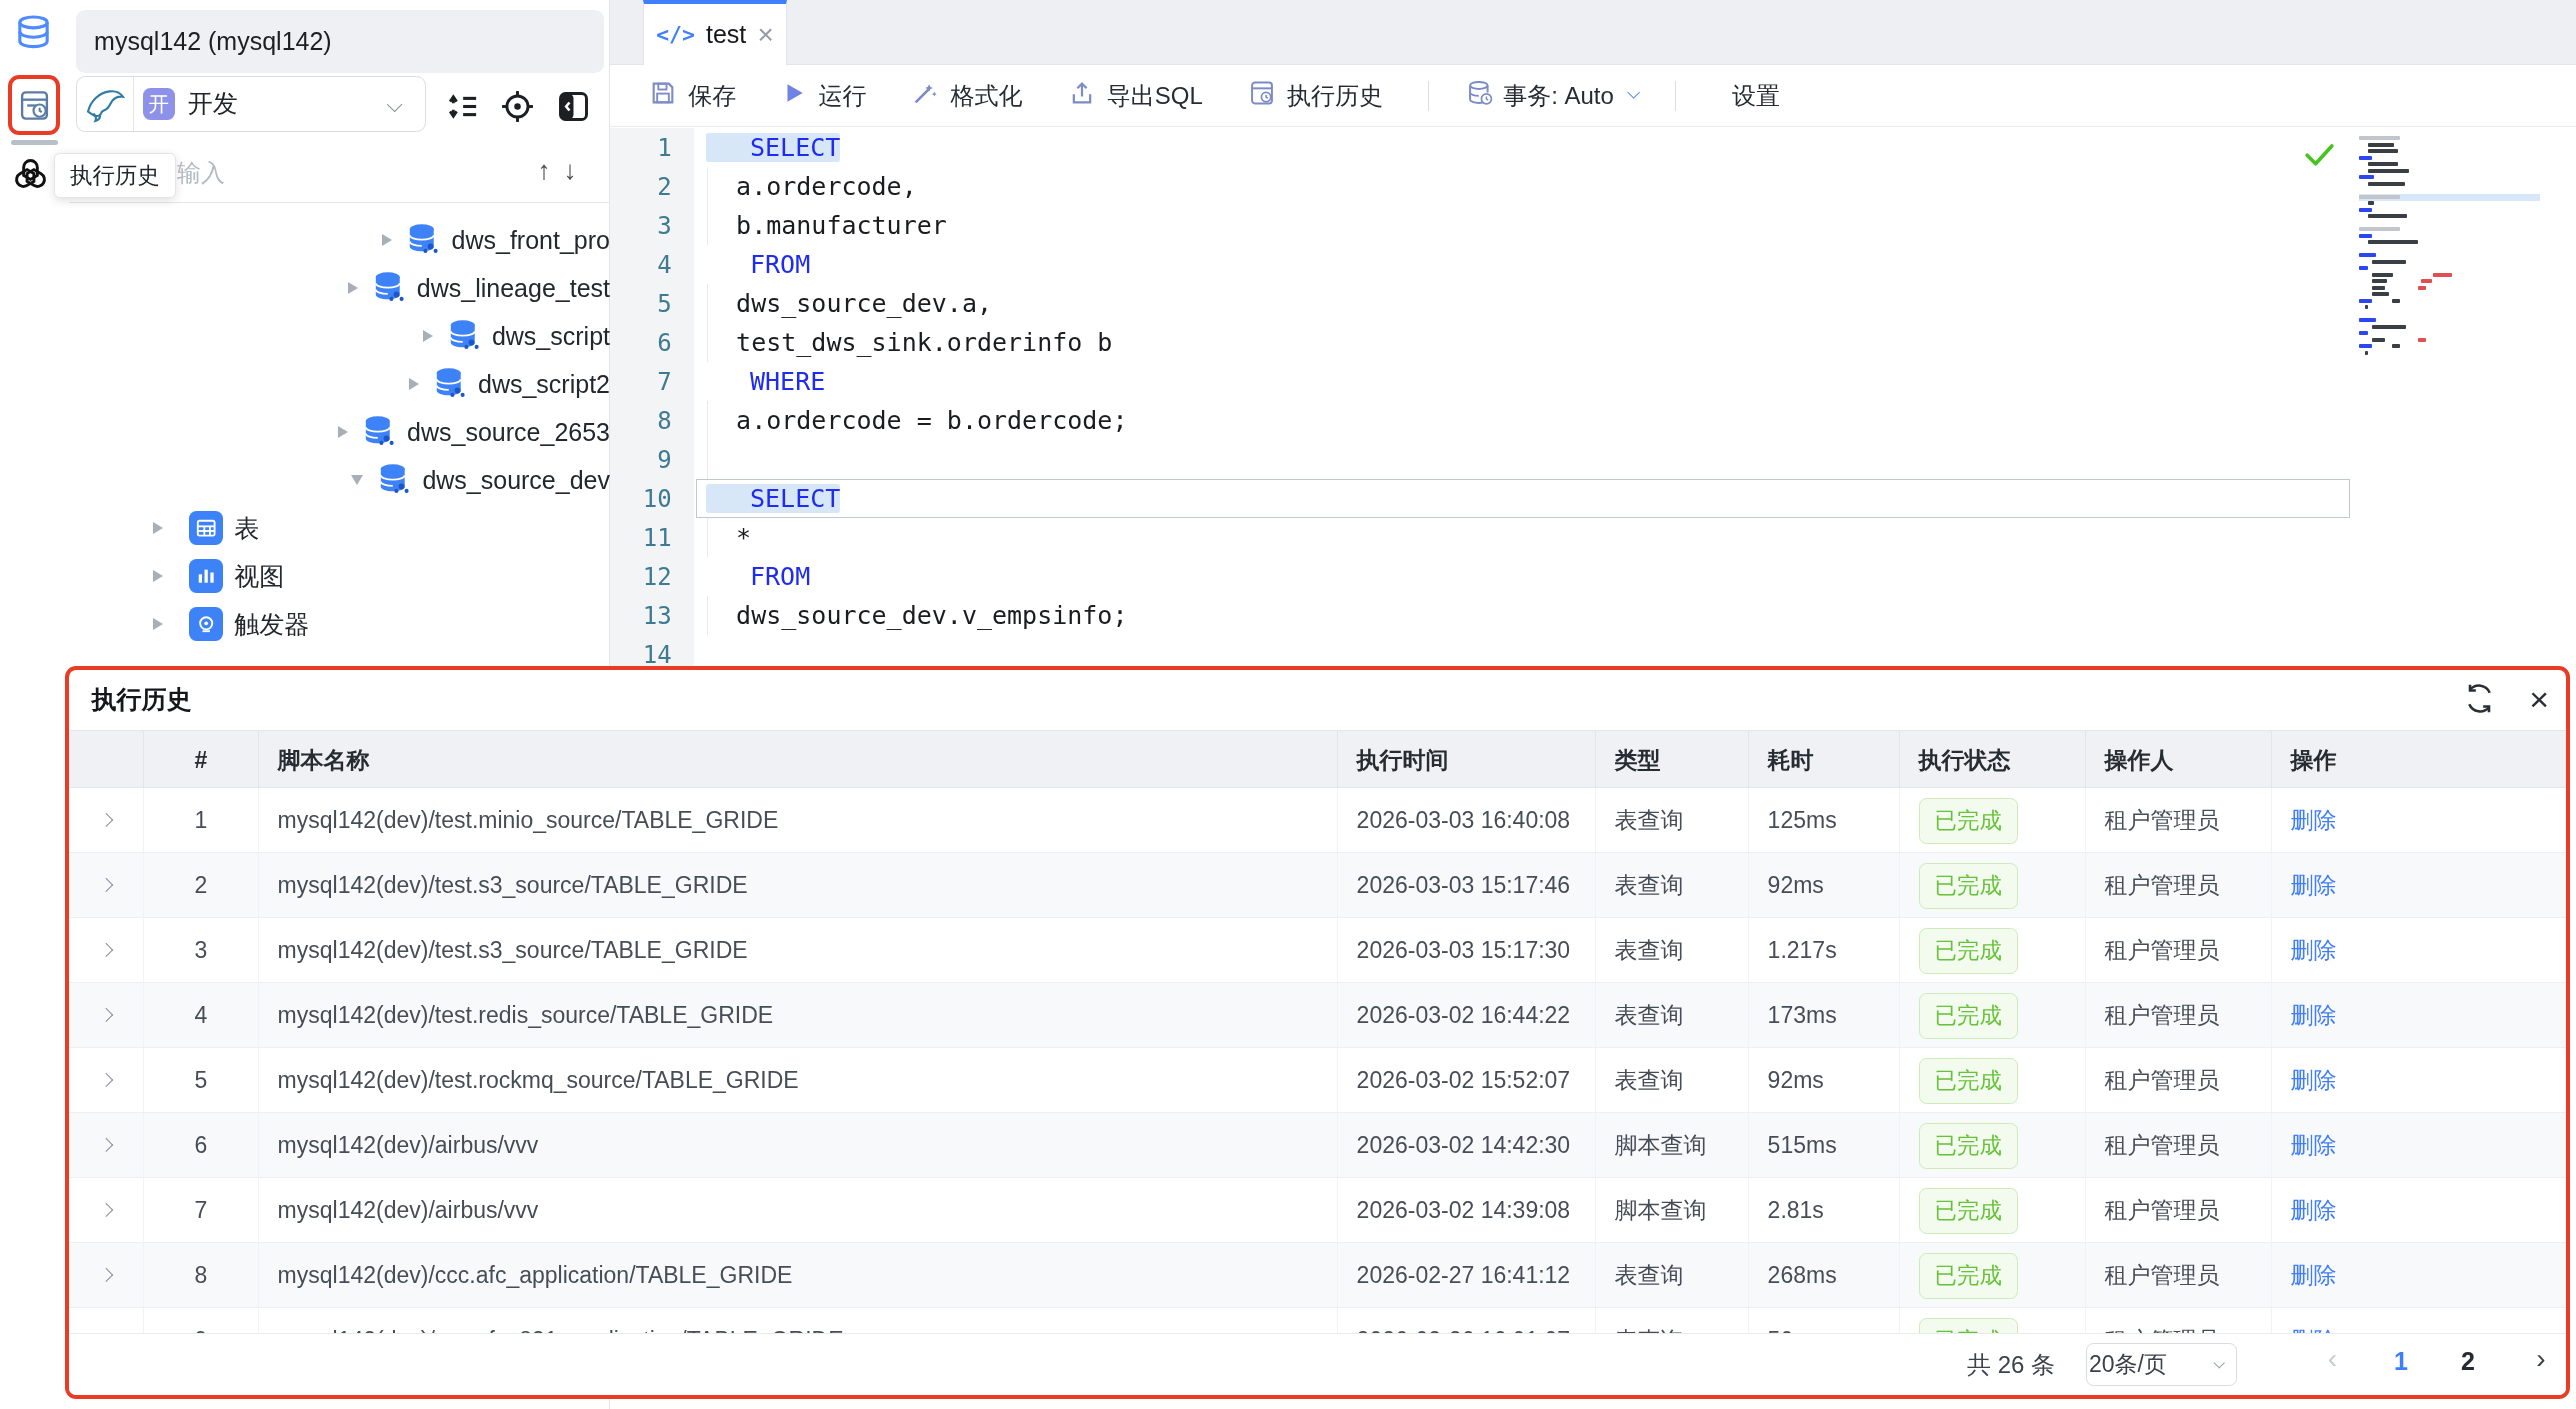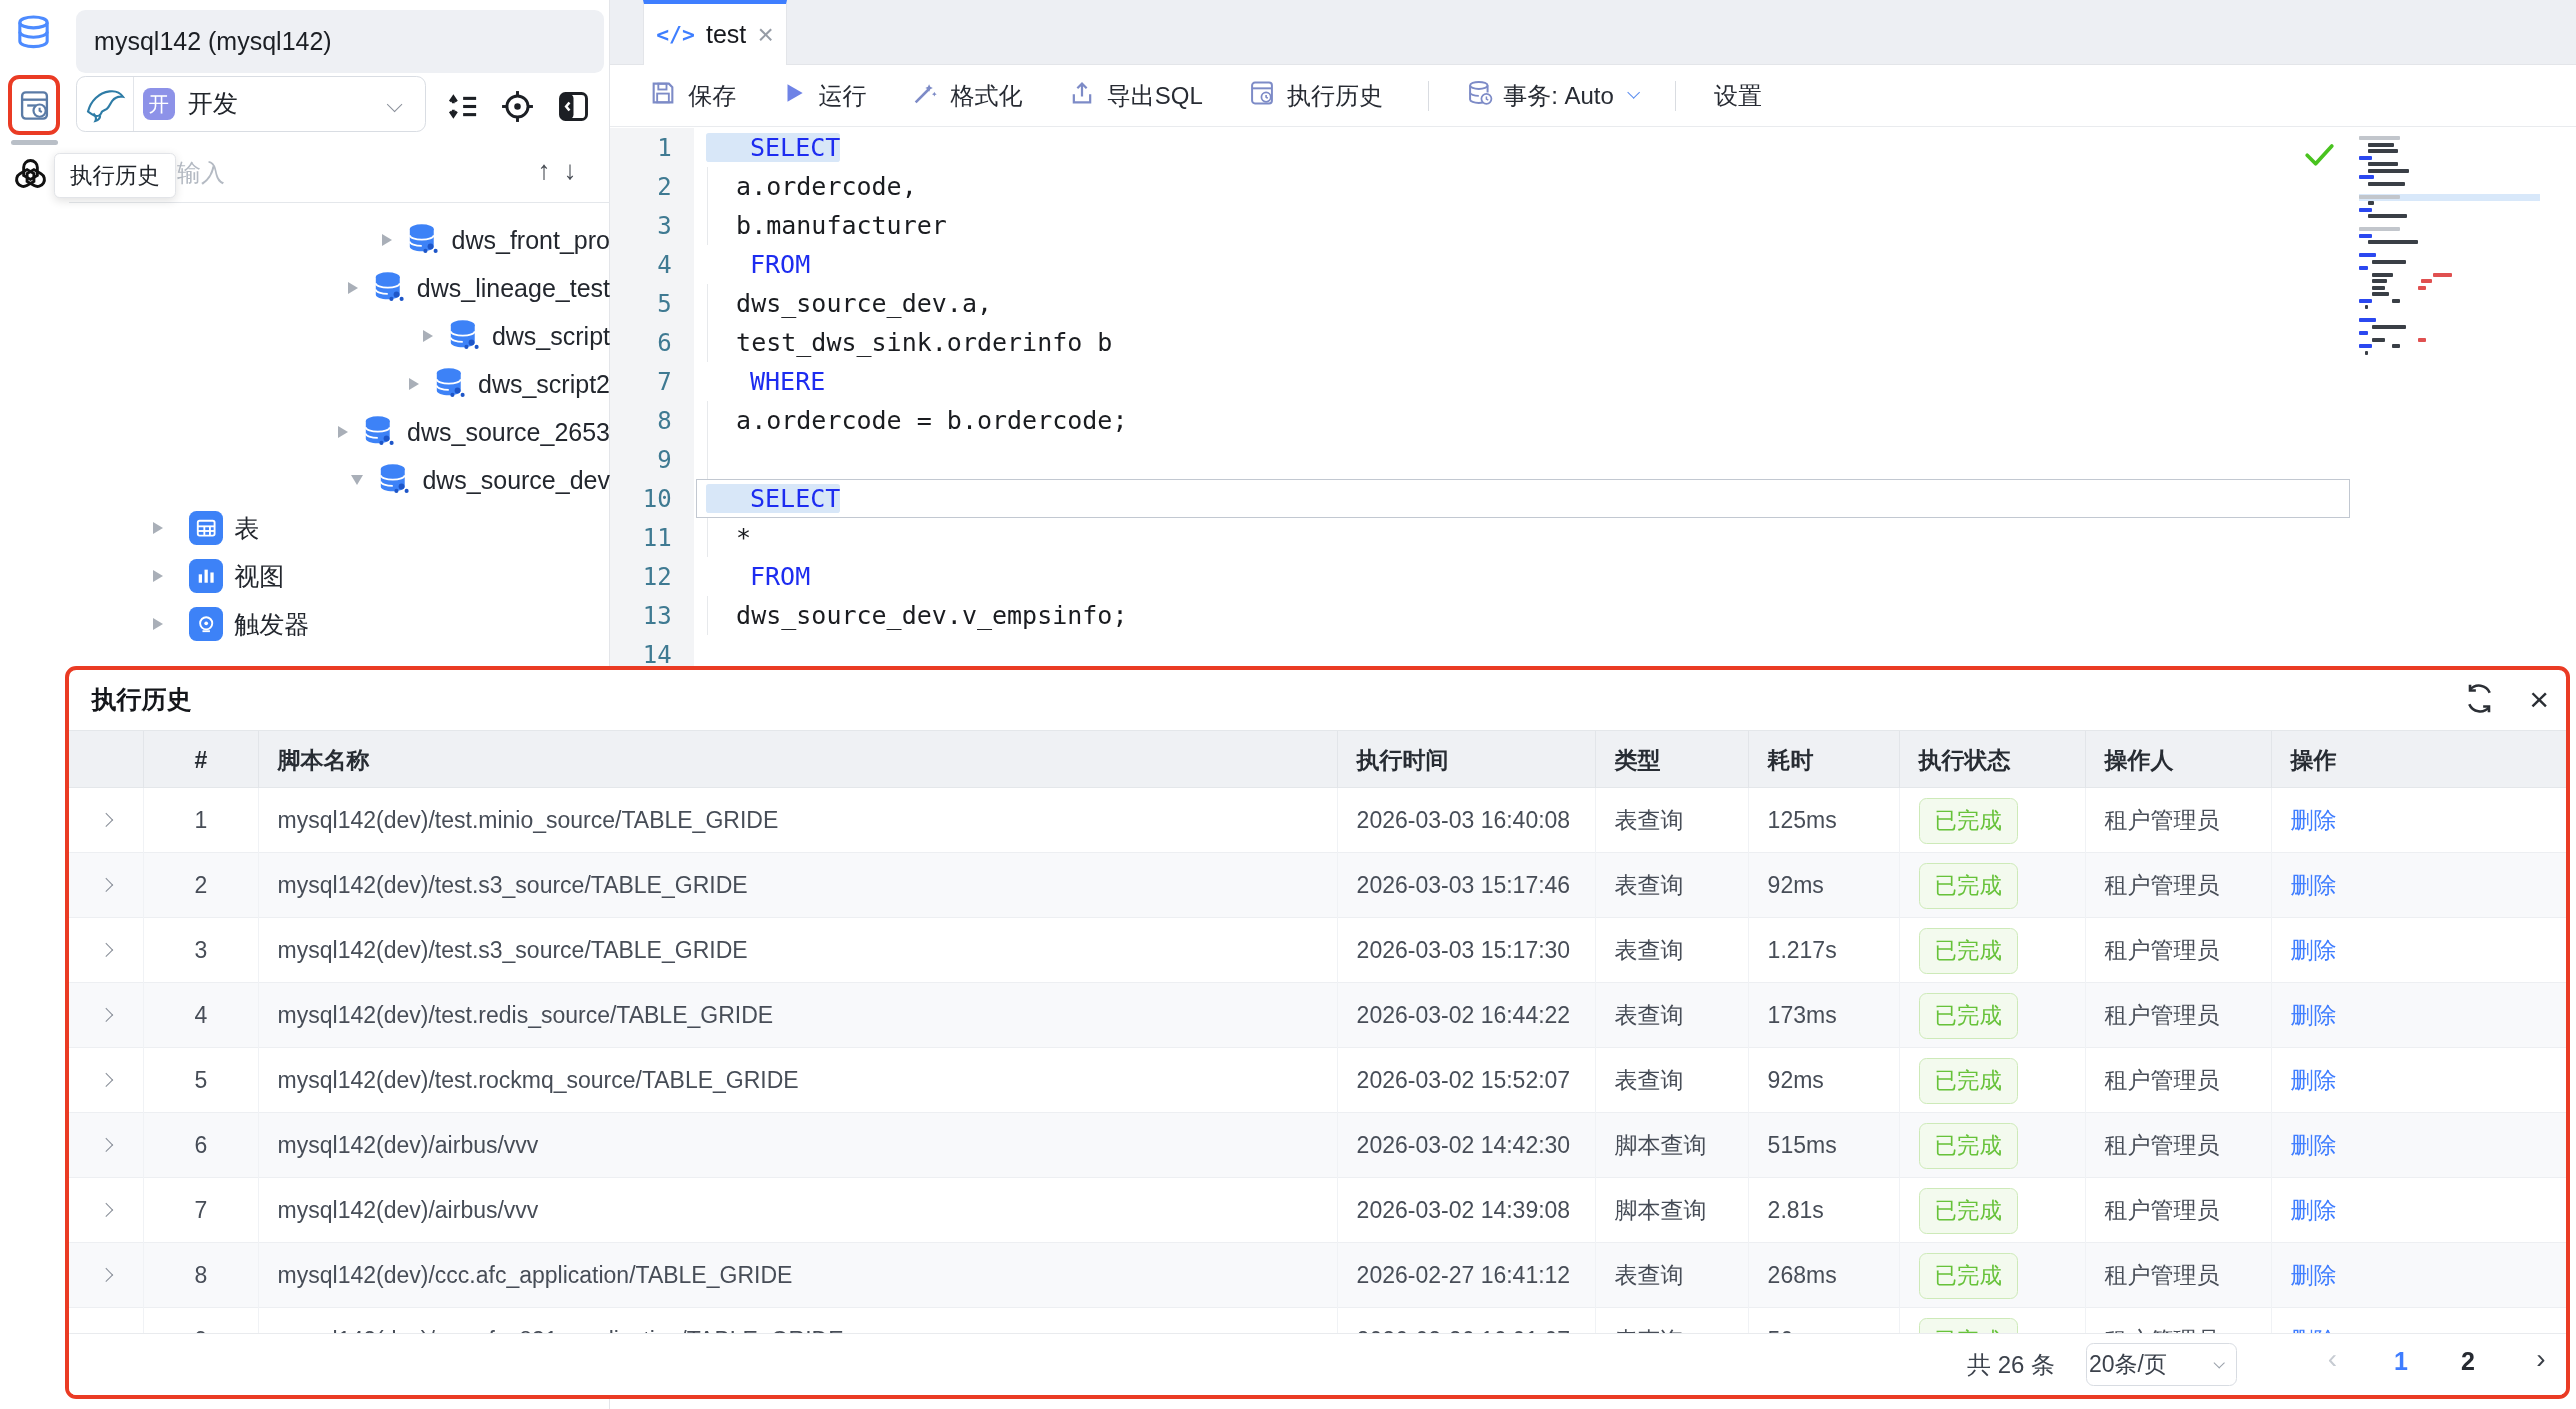--- a/index.html
+++ b/index.html
@@ -60,21 +60,21 @@
   .tab-code { color:#3e7eff; font-size:21.4px; font-weight:bold; font-family:"DejaVu Sans Mono", monospace; }
   .tab-name { font-size:25px; color:#16181d; }
   .tab-x { font-size:28px; color:#969ca6; line-height:1; }
 
   .etoolbar { position:absolute; left:0; top:65px; width:1966px; height:62px; background:#fff; border-bottom:0.9px solid #e9ebee;
               display:flex; align-items:center; padding-left:39px; }
   .tbtn { display:flex; align-items:center; gap:11.2px; margin-right:45px; font-size:24px; color:#272b33; cursor:pointer; }
   .vdiv { width:0.9px; height:30px; background:#d9dce1; margin-right:37px; }
   .txn { display:flex; align-items:center; gap:9.3px; margin-right:37px; font-size:24px; color:#272b33; }
   .txn .chev { width:9.3px; height:9.3px; border-color:#5b8def; margin-left:5.6px; margin-top:-5.6px; }
-  .settings { font-size:24px; color:#272b33; margin-left:1px; }
+  .settings { font-size:24px; color:#272b33; margin-left:19px; }
 
   .editor { position:absolute; left:0; top:128px; width:1966px; height:539px; background:#fff; overflow:hidden; }
   .gutter-bg { position:absolute; left:0; top:0; width:84px; height:539px; background:#f3f4f6; }
   .cl { position:relative; height:39px; display:flex; align-items:center; }
   .cl .ln { width:84px; padding-right:22.4px; text-align:right; font-family:"DejaVu Sans Mono", monospace; font-size:24px; color:#3f7a92; flex:0 0 84px; }
   .cl .ct { font-family:"DejaVu Sans Mono", monospace; font-size:25px; color:#1a1c20; white-space:pre; padding-left:12px; }
   .cl .kw { color:#1d2cf0;padding-left:44px; }
   .cl .tok-hl { background:#d8e7f8; border-radius:2.8px; }
   .cl.g::before { content:""; position:absolute; left:97px; top:0; bottom:0; width:0.9px; background:#e7e9ec; }
   .cl.cur::after { content:""; position:absolute; left:86px; right:226px; top:0; bottom:0; border:0.9px solid #c2c8d1; pointer-events:none; }

